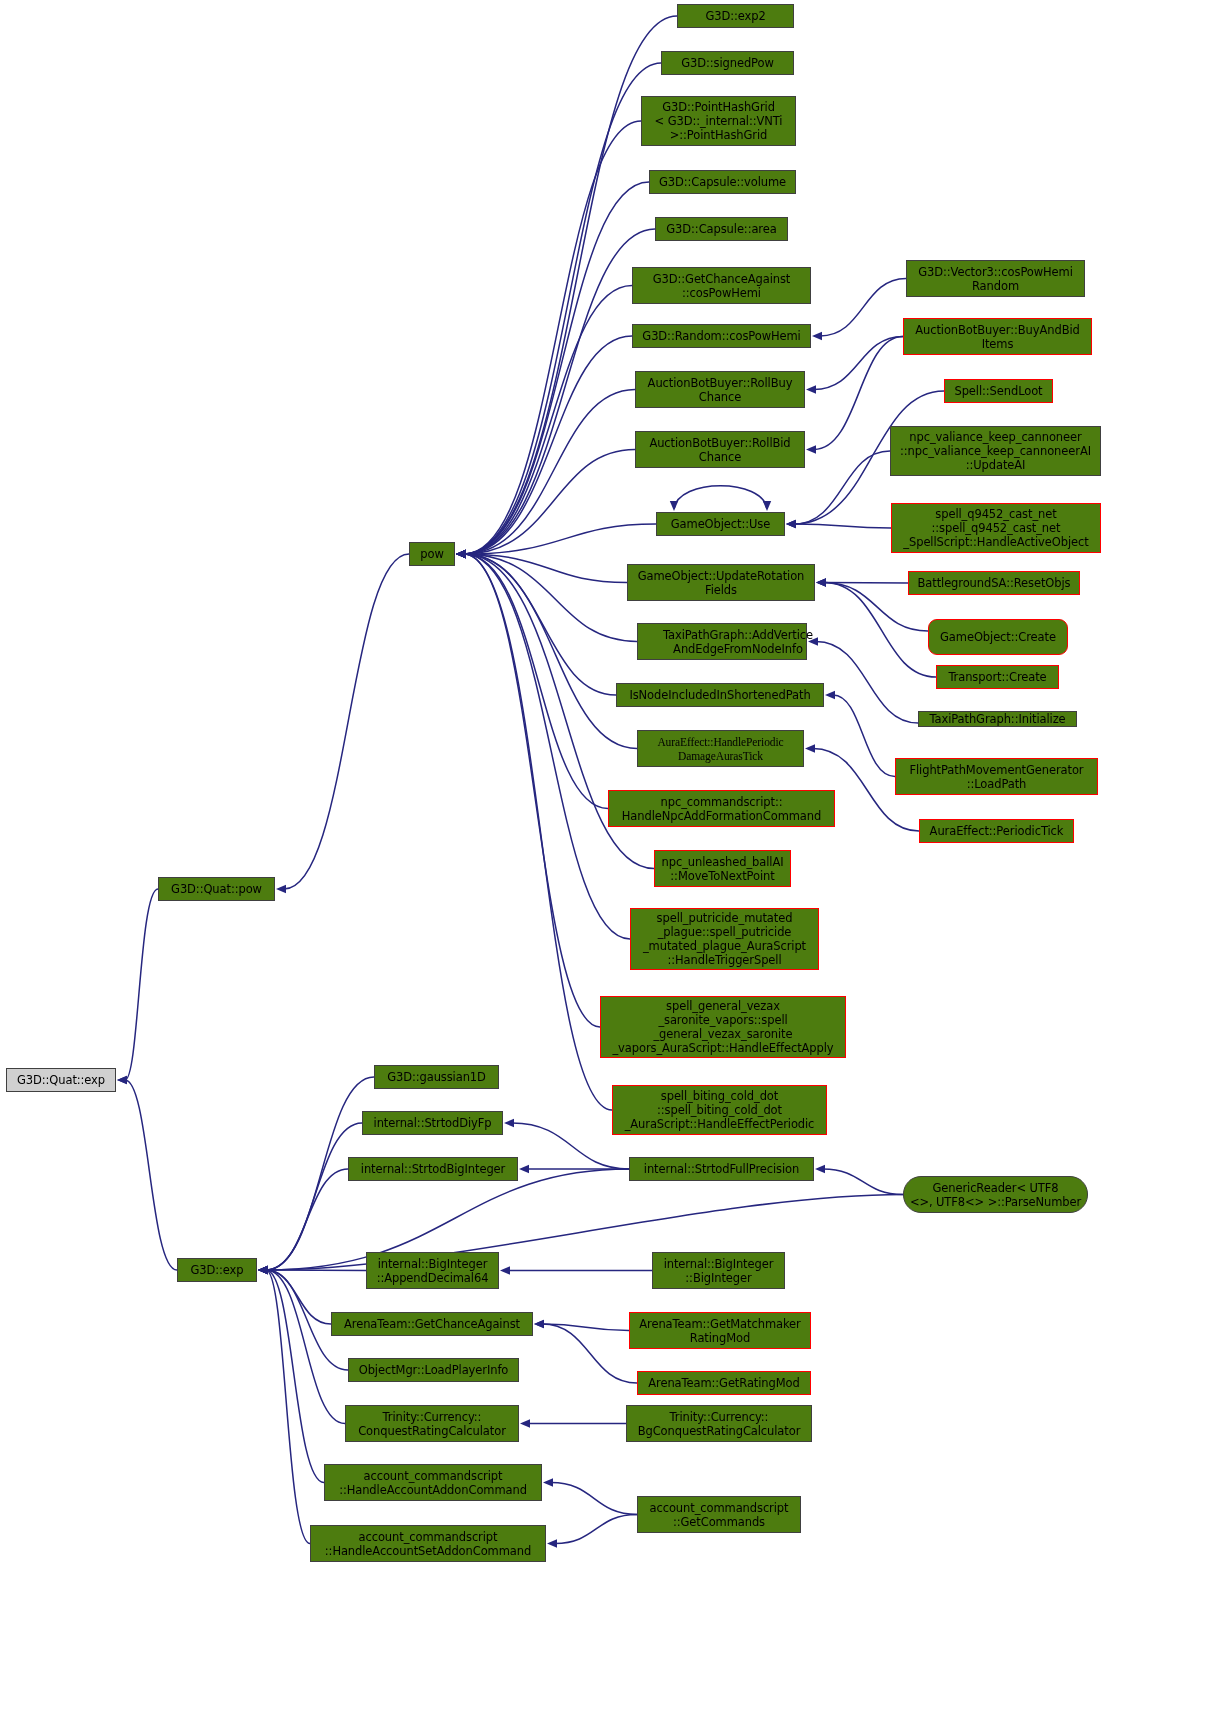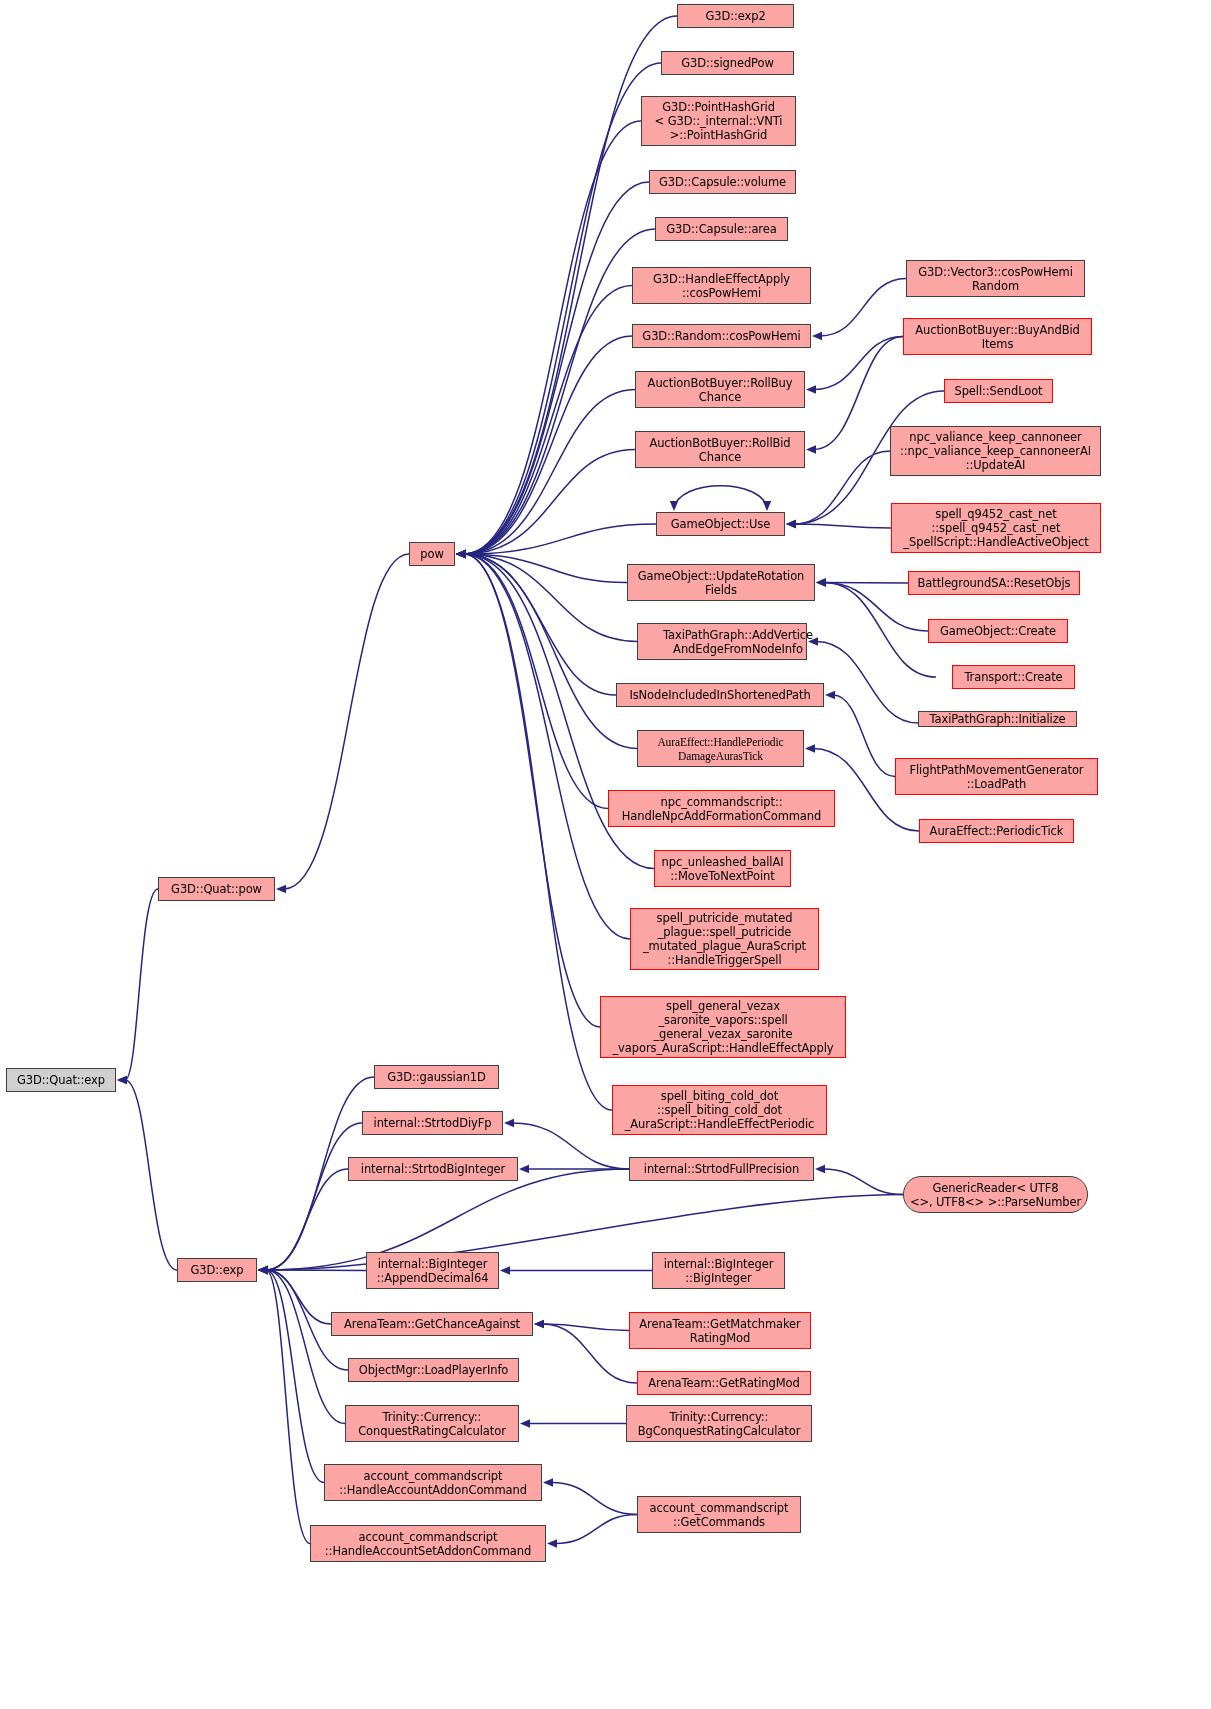--- a/index.html
+++ b/index.html
@@ -12,21 +12,21 @@
   }
   #edges{position:absolute;left:0;top:0;width:1211px;height:1709px;}
   .node{
     position:absolute;
     box-sizing:border-box;
     display:flex;align-items:center;justify-content:center;
     text-align:center;
     font-size:11.5px;
     line-height:14px;
     color:#000000;
-    background:#fca5a5;
+    background:#4d7c0f;
     border:1px solid #404040;
     white-space:pre-line;
     padding:1px 3px;
     letter-spacing:-0.1px;
     z-index:5;
   }
   .node.red{border:1px solid #ff0000;}
   .node.current{background:#d0d0d0;border:1px solid #404040;}
 </style>
 </head>
@@ -151,21 +151,21 @@
       <div class="node" style="left: 158px; top: 877px; width: 117px; height: 24px;">G3D::Quat::pow</div>
       <div class="node" style="left: 409px; top: 542px; width: 46px; height: 24px;">pow</div>
       <div class="node" style="left: 177px; top: 1258px; width: 80px; height: 24px;">G3D::exp</div>
       <div class="node" style="left: 677px; top: 4px; width: 117px; height: 24px;">G3D::exp2</div>
       <div class="node" style="left: 661px; top: 51px; width: 133px; height: 24px;">G3D::signedPow</div>
       <div class="node" style="left: 641px; top: 96px; width: 155px; height: 50px;">G3D::PointHashGrid
 &lt; G3D::_internal::VNTi
 &gt;::PointHashGrid</div>
       <div class="node" style="left: 649px; top: 170px; width: 147px; height: 24px;">G3D::Capsule::volume</div>
       <div class="node" style="left: 655px; top: 217px; width: 133px; height: 24px;">G3D::Capsule::area</div>
-      <div class="node" style="left: 632px; top: 267px; width: 179px; height: 37px;">G3D::HandleEffectApply
+      <div class="node" style="left: 632px; top: 267px; width: 179px; height: 37px;">G3D::GetChanceAgainst
 ::cosPowHemi</div>
       <div class="node" style="left: 632px; top: 324px; width: 179px; height: 24px;">G3D::Random::cosPowHemi</div>
       <div class="node" style="left: 635px; top: 371px; width: 170px; height: 37px;">AuctionBotBuyer::RollBuy
 Chance</div>
       <div class="node" style="left: 635px; top: 431px; width: 170px; height: 37px;">AuctionBotBuyer::RollBid
 Chance</div>
       <div class="node" style="left: 656px; top: 512px; width: 129px; height: 24px;">GameObject::Use</div>
       <div class="node" style="left: 627px; top: 564px; width: 188px; height: 37px;">GameObject::UpdateRotation
 Fields</div>
       <div class="node" style="left: 637px; top: 623px; width: 170px; height: 37px; padding-left: 35px;">TaxiPathGraph::AddVertice
@@ -193,22 +193,22 @@
       <div class="node red" style="left: 903px; top: 318px; width: 189px; height: 37px;">AuctionBotBuyer::BuyAndBid
 Items</div>
       <div class="node red" style="left: 944px; top: 379px; width: 109px; height: 24px;">Spell::SendLoot</div>
       <div class="node" style="left: 890px; top: 426px; width: 211px; height: 50px;">npc_valiance_keep_cannoneer
 ::npc_valiance_keep_cannoneerAI
 ::UpdateAI</div>
       <div class="node red" style="left: 891px; top: 503px; width: 210px; height: 50px;">spell_q9452_cast_net
 ::spell_q9452_cast_net
 _SpellScript::HandleActiveObject</div>
       <div class="node red" style="left: 908px; top: 571px; width: 172px; height: 24px;">BattlegroundSA::ResetObjs</div>
-      <div class="node red" style="left: 928px; top: 619px; width: 140px; height: 24px;">GameObject::Create</div>
-      <div class="node red" style="left: 936px; top: 665px; width: 123px; height: 24px; margin-left: 16px;">Transport::Create</div>
+      <div class="node red" style="left: 928px; top: 619px; width: 140px; height: 36px; border-radius: 9px;">GameObject::Create</div>
+      <div class="node red" style="left: 936px; top: 665px; width: 123px; height: 24px;">Transport::Create</div>
       <div class="node" style="left: 918px; top: 711px; width: 159px; height: 16px;">TaxiPathGraph::Initialize</div>
       <div class="node red" style="left: 895px; top: 758px; width: 203px; height: 37px;">FlightPathMovementGenerator
 ::LoadPath</div>
       <div class="node red" style="left: 919px; top: 819px; width: 155px; height: 24px;">AuraEffect::PeriodicTick</div>
       <div class="node" style="left: 374px; top: 1065px; width: 125px; height: 24px;">G3D::gaussian1D</div>
       <div class="node" style="left: 362px; top: 1111px; width: 141px; height: 24px;">internal::StrtodDiyFp</div>
       <div class="node" style="left: 348px; top: 1157px; width: 170px; height: 24px;">internal::StrtodBigInteger</div>
       <div class="node" style="left: 366px; top: 1252px; width: 133px; height: 37px;">internal::BigInteger
 ::AppendDecimal64</div>
       <div class="node" style="left: 331px; top: 1312px; width: 202px; height: 24px;">ArenaTeam::GetChanceAgainst</div>

